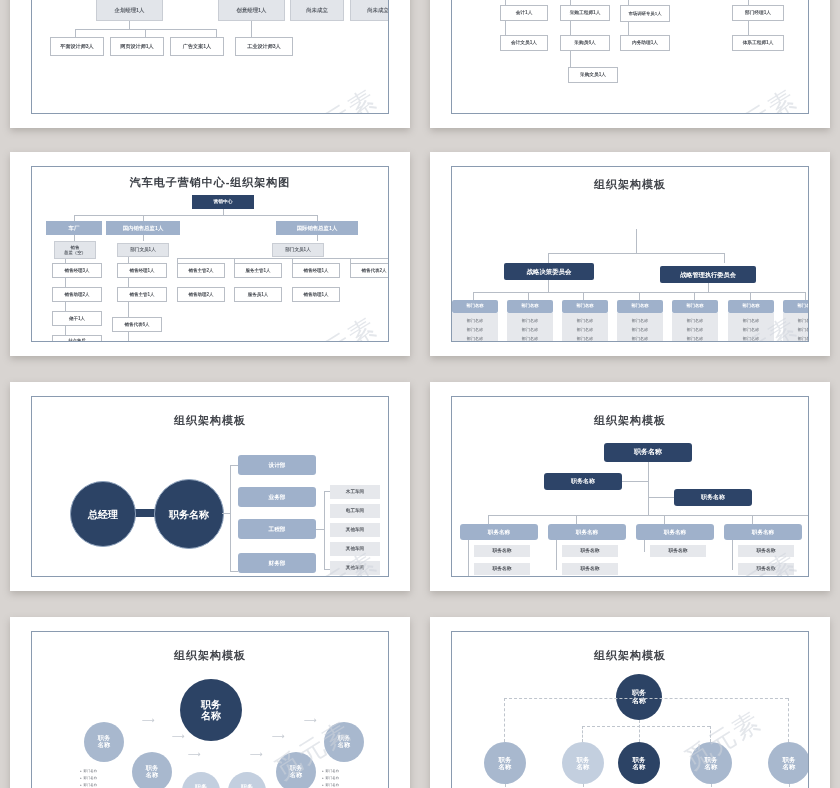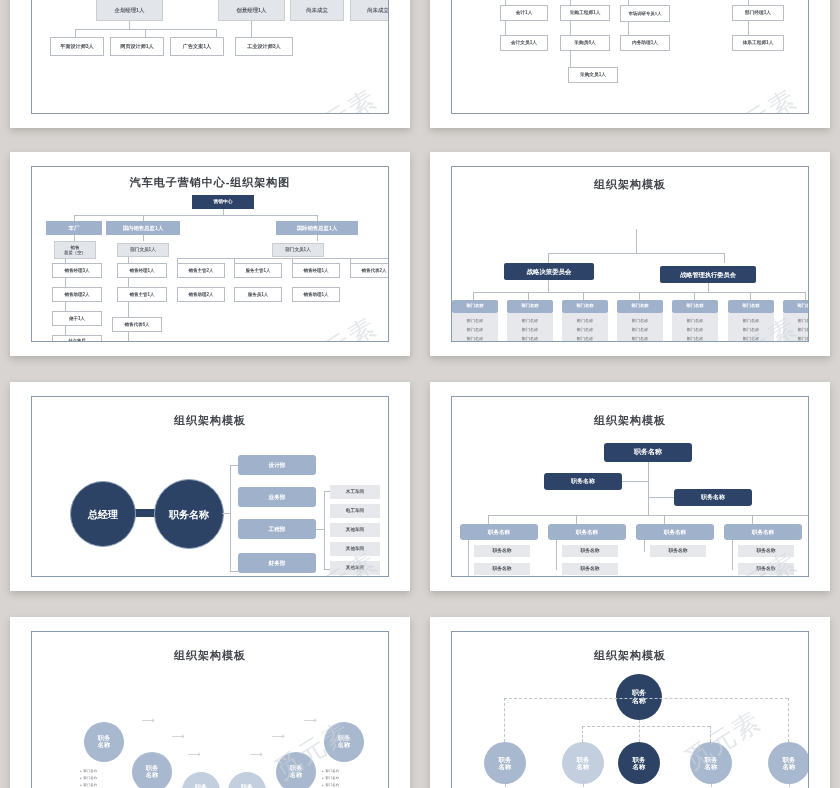--- a/index.html
+++ b/index.html
@@ -355,20 +355,22 @@
         <div class="wm">觅元素</div>
       </div>
     </div>
   </div>
 
   <div class="cell r4">
     <div class="card">
       <div class="slide">
         <div class="s-title" style="top:16px;font-size:11px;">组织架构模板</div>
 
+        <div class="circ c-dark" style="left:148px;top:47px;width:62px;height:62px;font-size:10px;white-space:pre-line;">职务
+名称</div>
 
         <div class="circ c-mid" style="left:52px;top:90px;width:40px;height:40px;font-size:6.2px;white-space:pre-line;">职务
 名称</div>
         <div class="circ c-mid" style="left:100px;top:120px;width:40px;height:40px;font-size:6.2px;white-space:pre-line;">职务
 名称</div>
         <div class="circ c-lt" style="left:150px;top:140px;width:38px;height:38px;font-size:6px;white-space:pre-line;">职务
 名称</div>
         <div class="circ c-lt" style="left:196px;top:140px;width:38px;height:38px;font-size:6px;white-space:pre-line;">职务
 名称</div>
         <div class="circ c-mid" style="left:244px;top:120px;width:40px;height:40px;font-size:6.2px;white-space:pre-line;">职务

